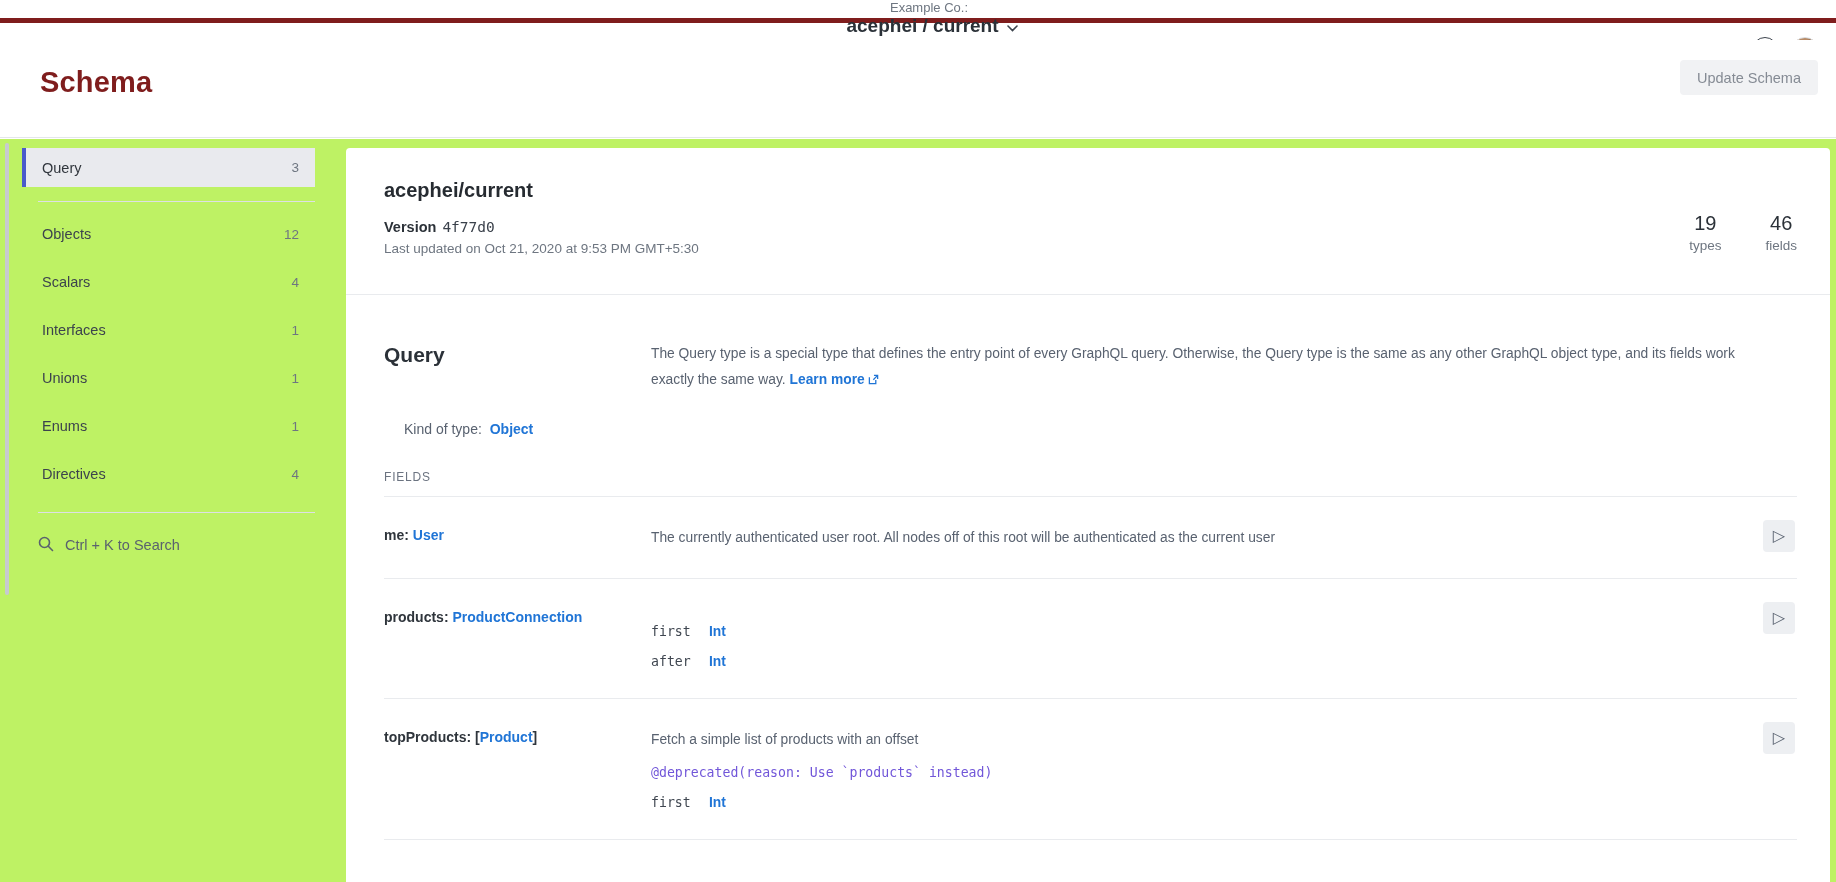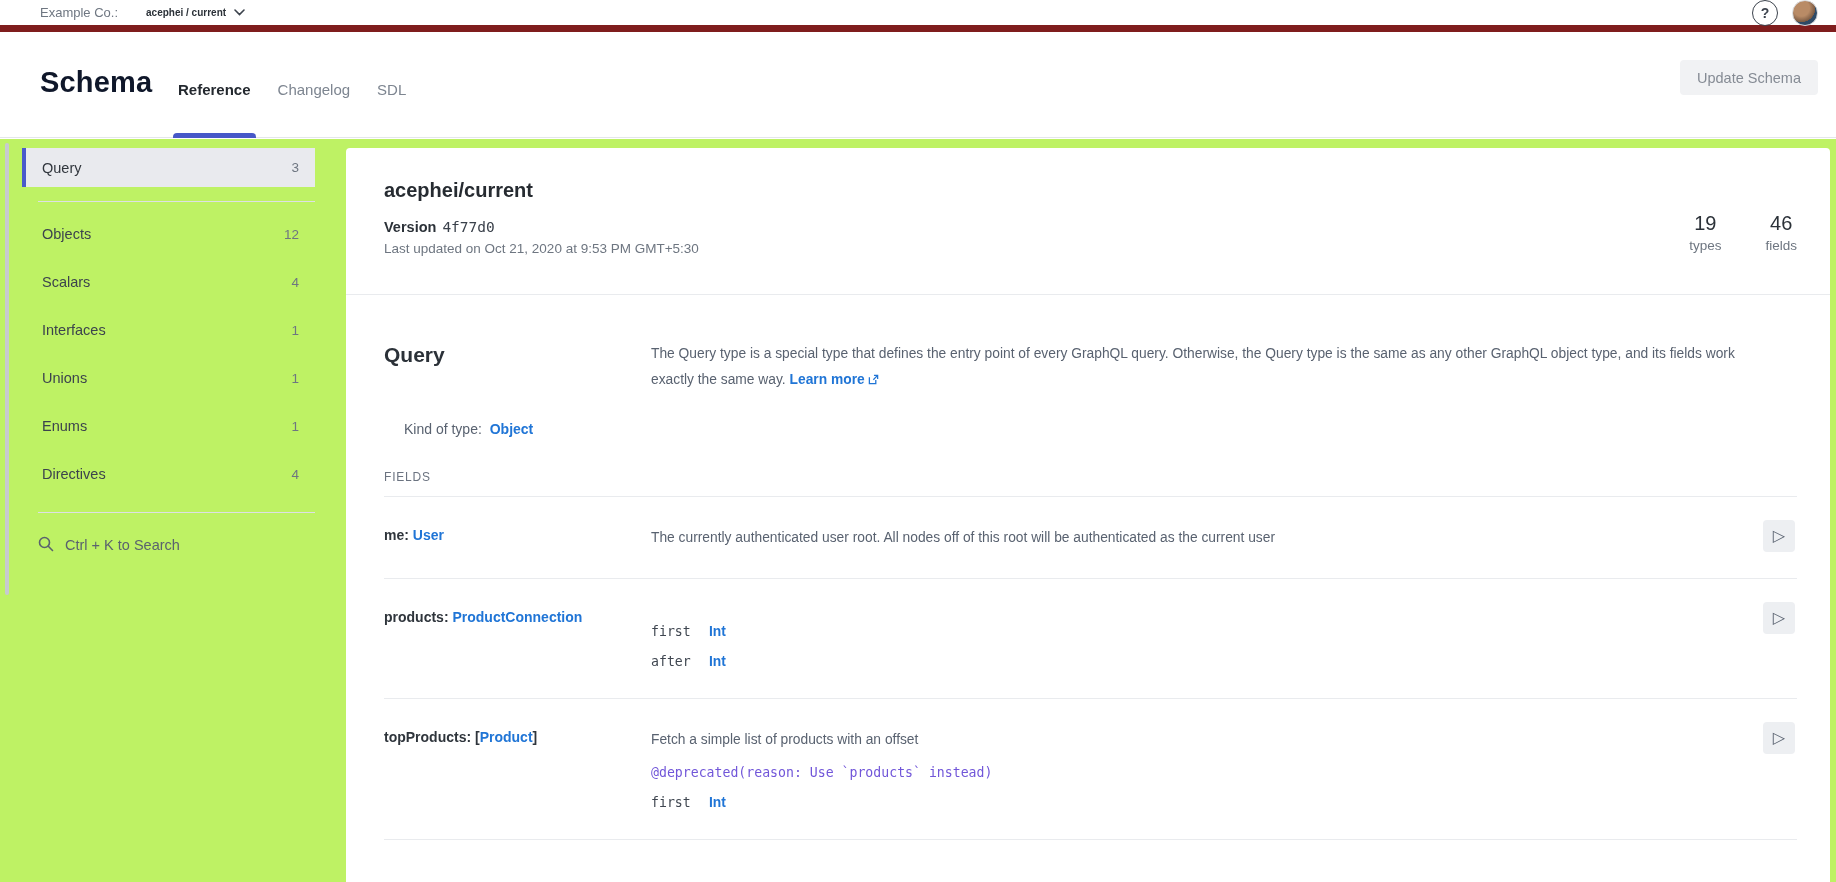--- a/index.html
+++ b/index.html
@@ -3,48 +3,48 @@
 <meta charset="utf-8">
 <style>
   * { box-sizing: border-box; margin: 0; padding: 0; }
   html,body { width:1836px; height:882px; }
   body {
     font-family: "Liberation Sans", sans-serif;
     background:#ffffff; color:#2b3138; overflow:hidden; position:relative;
   }
   
   .topbar {
-    position:absolute; top:0; left:0; width:1836px; height:32px;
-    background:#fff; border-bottom:7px solid #7f1d1d;
-    display:flex; align-items:center; padding:0 18px;
+    position:absolute; top:0; left:0; width:1836px; height:23px;
+    background:#fff; border-bottom:5px solid #7f1d1d;
+    display:flex; align-items:center; padding:0 18px;flex-direction:column;
   }
   .org-label { color:#6e7681; font-size:13px; margin-left:22px; }
   .graph-selector {
     margin-left:28px; display:flex; align-items:center; gap:8px;
-    font-size:10px; font-weight:700; color:#2b3138; cursor:pointer;
+    font-size:19px; font-weight:700; color:#2b3138; cursor:pointer;
   }
   .topbar-right { margin-left:auto; display:flex; align-items:center; gap:14px; }
   .help-icon {
     width:26px; height:26px; border-radius:50%; border:1.5px solid #3c434d;
     display:flex; align-items:center; justify-content:center;
     font-size:14px; color:#3c434d; font-weight:700; cursor:pointer;
   }
   .avatar {
     width:26px; height:26px; border-radius:50%; cursor:pointer;
     background:radial-gradient(circle at 35% 30%, #b98b66 0 35%, #7a5a43 60%, #2e4a66 61%);
     border:1px solid #d8dadd;
   }
   
   .header {
     position:absolute; top:40px; left:0; width:1836px; height:98px;
     background:#fff; border-bottom:1px solid #e4e6ea;
   }
   .page-title {
     position:absolute; left:40px; top:26px; font-size:29px; font-weight:700;
-    color:#0f172a; letter-spacing:.2px;
+    color:#7f1d1d; letter-spacing:.2px;
   }
   .tabs { position:absolute; left:177px; top:0; height:98px; display:flex; gap:25px; align-items:center; }
   .tab {
     position:relative; height:98px; display:flex; align-items:center;
     font-size:15px; color:#7d8590; cursor:pointer; padding:0 1px;
   }
   .tab.active { color:#24292f; font-weight:700; }
   .tab.active::after {
     content:""; position:absolute; left:-4px; right:-4px; bottom:0; height:5px;
     background:#4758c8; border-radius:4px 4px 0 0;
@@ -135,25 +135,20 @@
     </span>
   </span>
   <span class="topbar-right">
     <span class="help-icon">?</span>
     <span class="avatar"></span>
   </span>
 </div>
 
 <div class="header">
   <div class="page-title">Schema</div>
-  <div class="tabs" id="tabs">
-      <div class="tab active">Reference</div>
-      <div class="tab">Changelog</div>
-      <div class="tab">SDL</div>
-    </div>
   <button class="update-btn">Update Schema</button>
 </div>
 
 <div class="content">
   <div class="left-scrollbar"></div>
 
   <div class="sidebar">
     <div id="sb-list">
         <div class="side-item active">
           <span class="label">Query</span>

